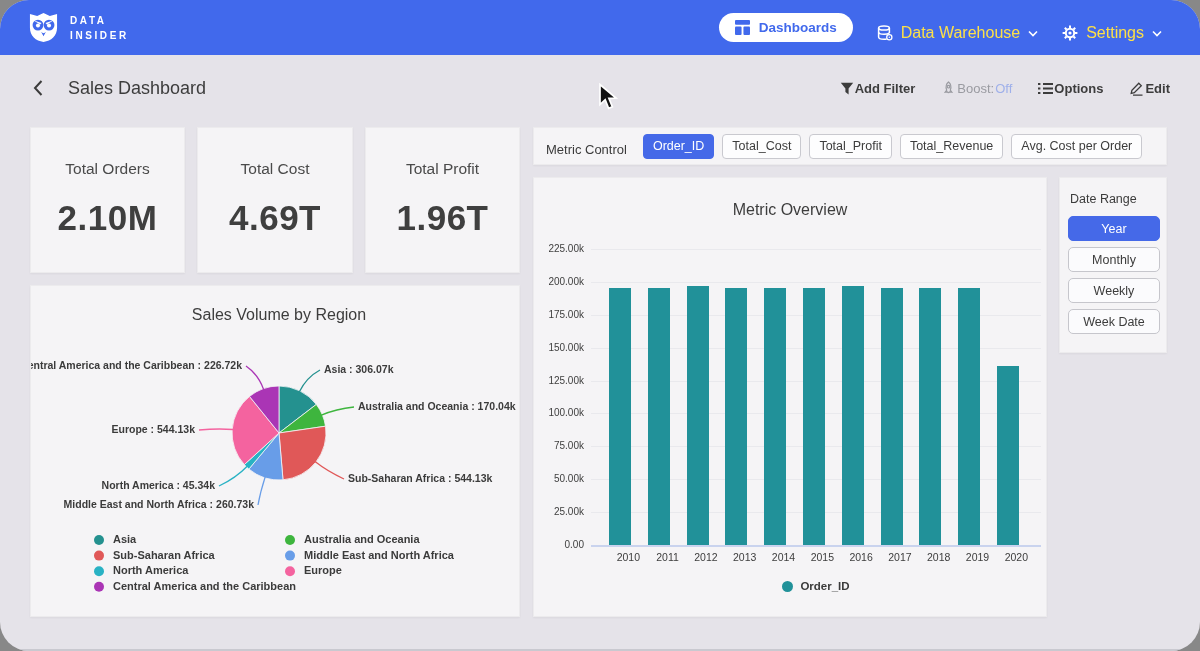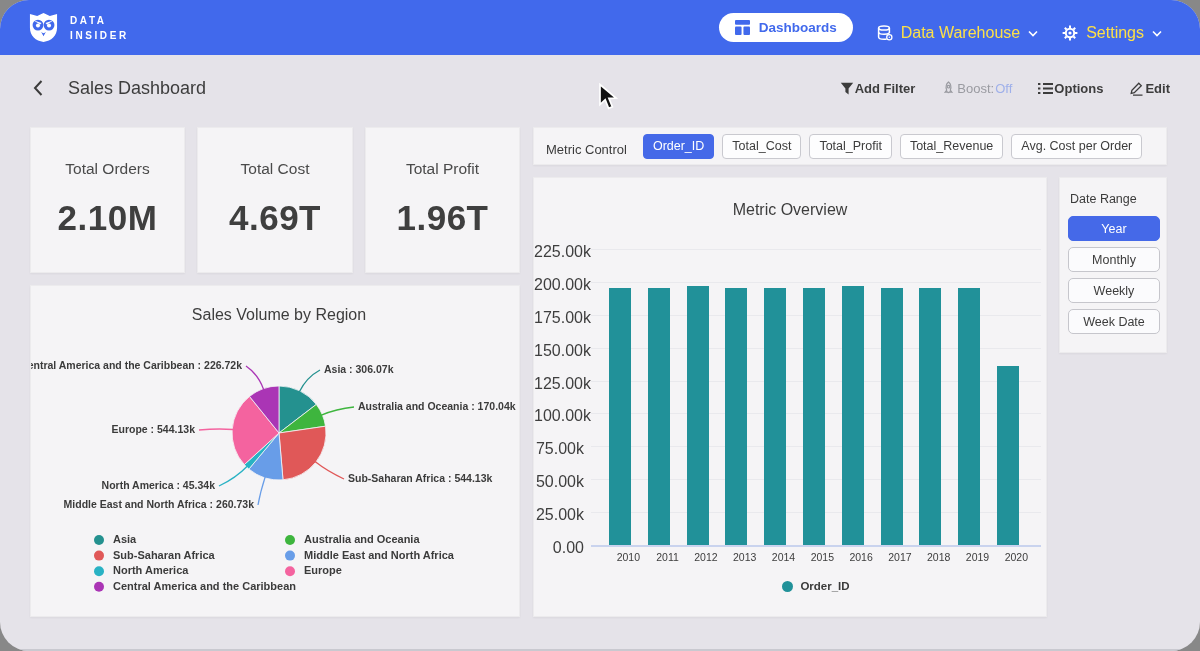--- a/index.html
+++ b/index.html
@@ -56,21 +56,21 @@
   .date-panel{left:1059px;top:177px;width:108px;height:176px;padding:14px 8px 0;}
   .date-label{font-size:12.5px;color:#3b3b3b;margin:0 0 10px 2px;}
   .date-btn{width:92px;height:25px;margin:0 auto 6px;display:flex;align-items:center;justify-content:center;
     border-radius:5px;border:1px solid #c6c6cc;background:#fbfbfd;font-size:12.5px;color:#3c3c3c;
     font-family:"Liberation Sans",sans-serif;cursor:pointer;}
   .date-btn.selected{background:var(--accent);border-color:var(--accent);color:#ffffff;}
 
   
   .gridline{position:absolute;height:1px;background:#e9e9ed;}
   .gridline.zero{height:2px;background:#c9d3ee;}
-  .ytick{position:absolute;font-size:16px;color:#3e3e3e;text-align:right;}
+  .ytick{position:absolute;font-size:10px;color:#3e3e3e;text-align:right;}
   .xtick{position:absolute;font-size:10.5px;color:#3d3d3d;text-align:right;}
   .bar{position:absolute;}
   .bar-legend{position:absolute;display:flex;align-items:center;justify-content:center;gap:7px;}
   .legend-dot{width:11px;height:11px;border-radius:50%;}
   .legend-text{font-size:11.5px;font-weight:700;color:#3b3b3b;}
 
   .cursor{position:absolute;left:597px;top:83px;pointer-events:none;z-index:50;}
 </style>
 </head>
 <body>

